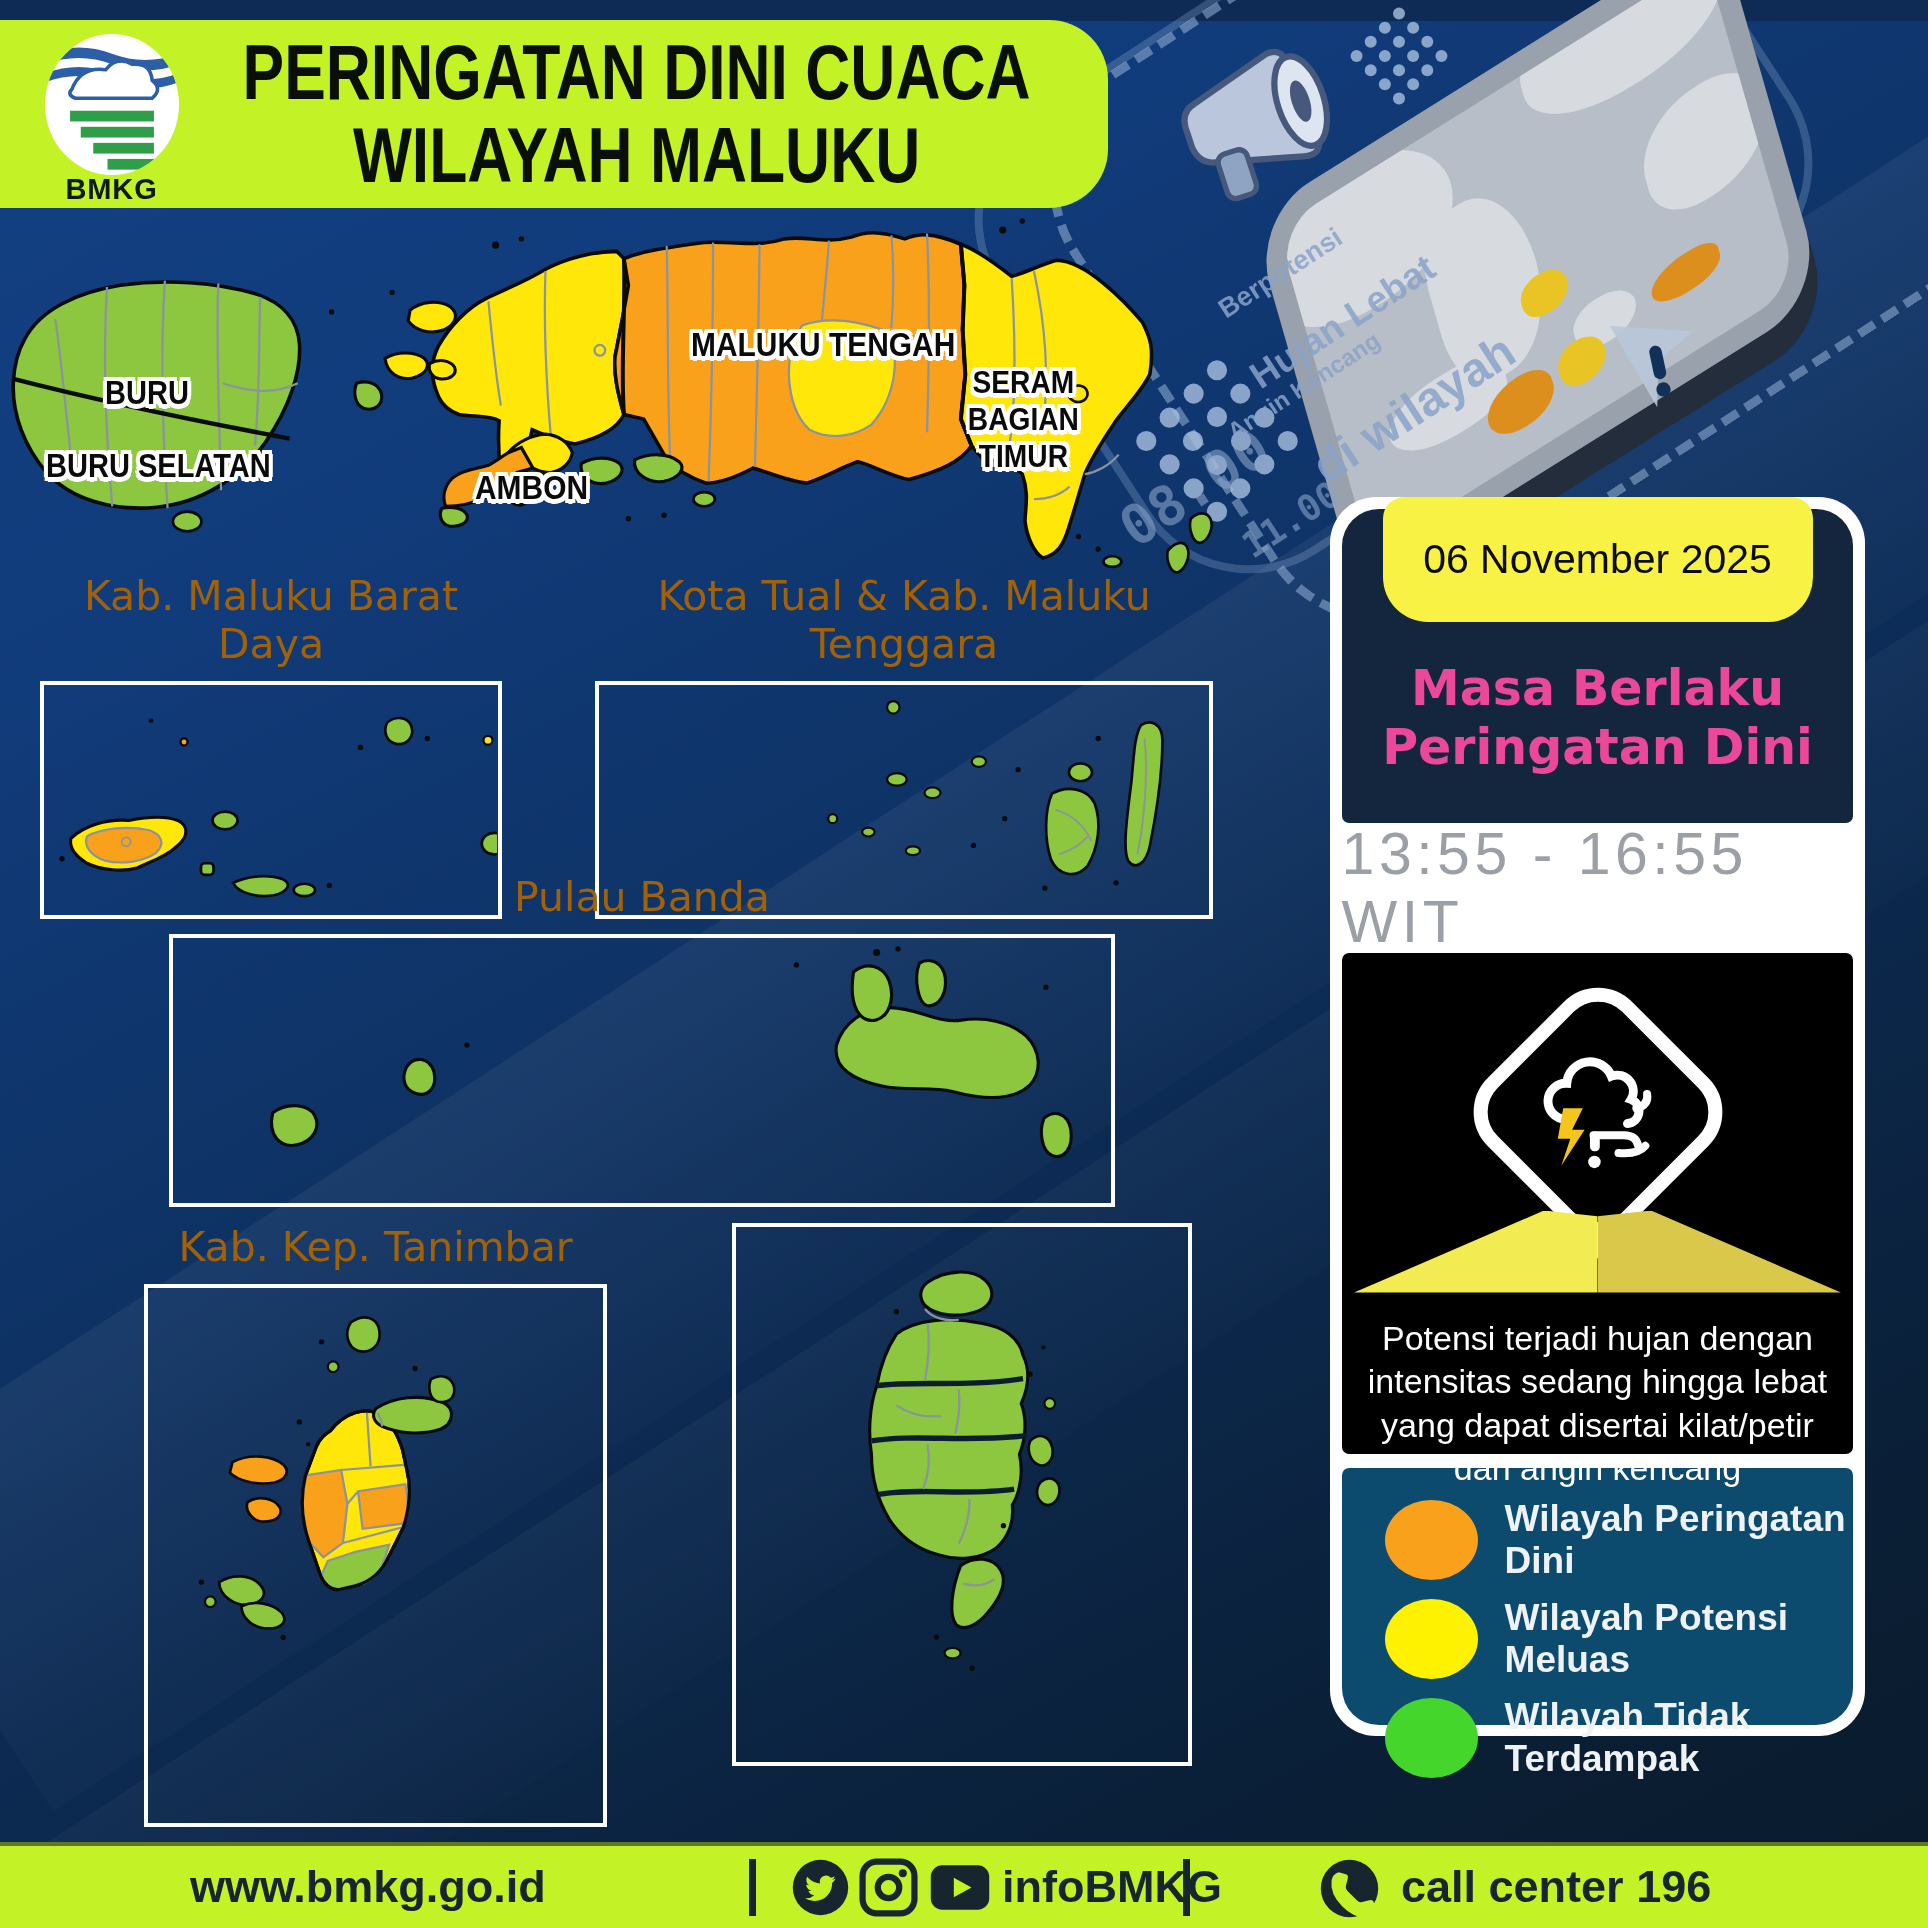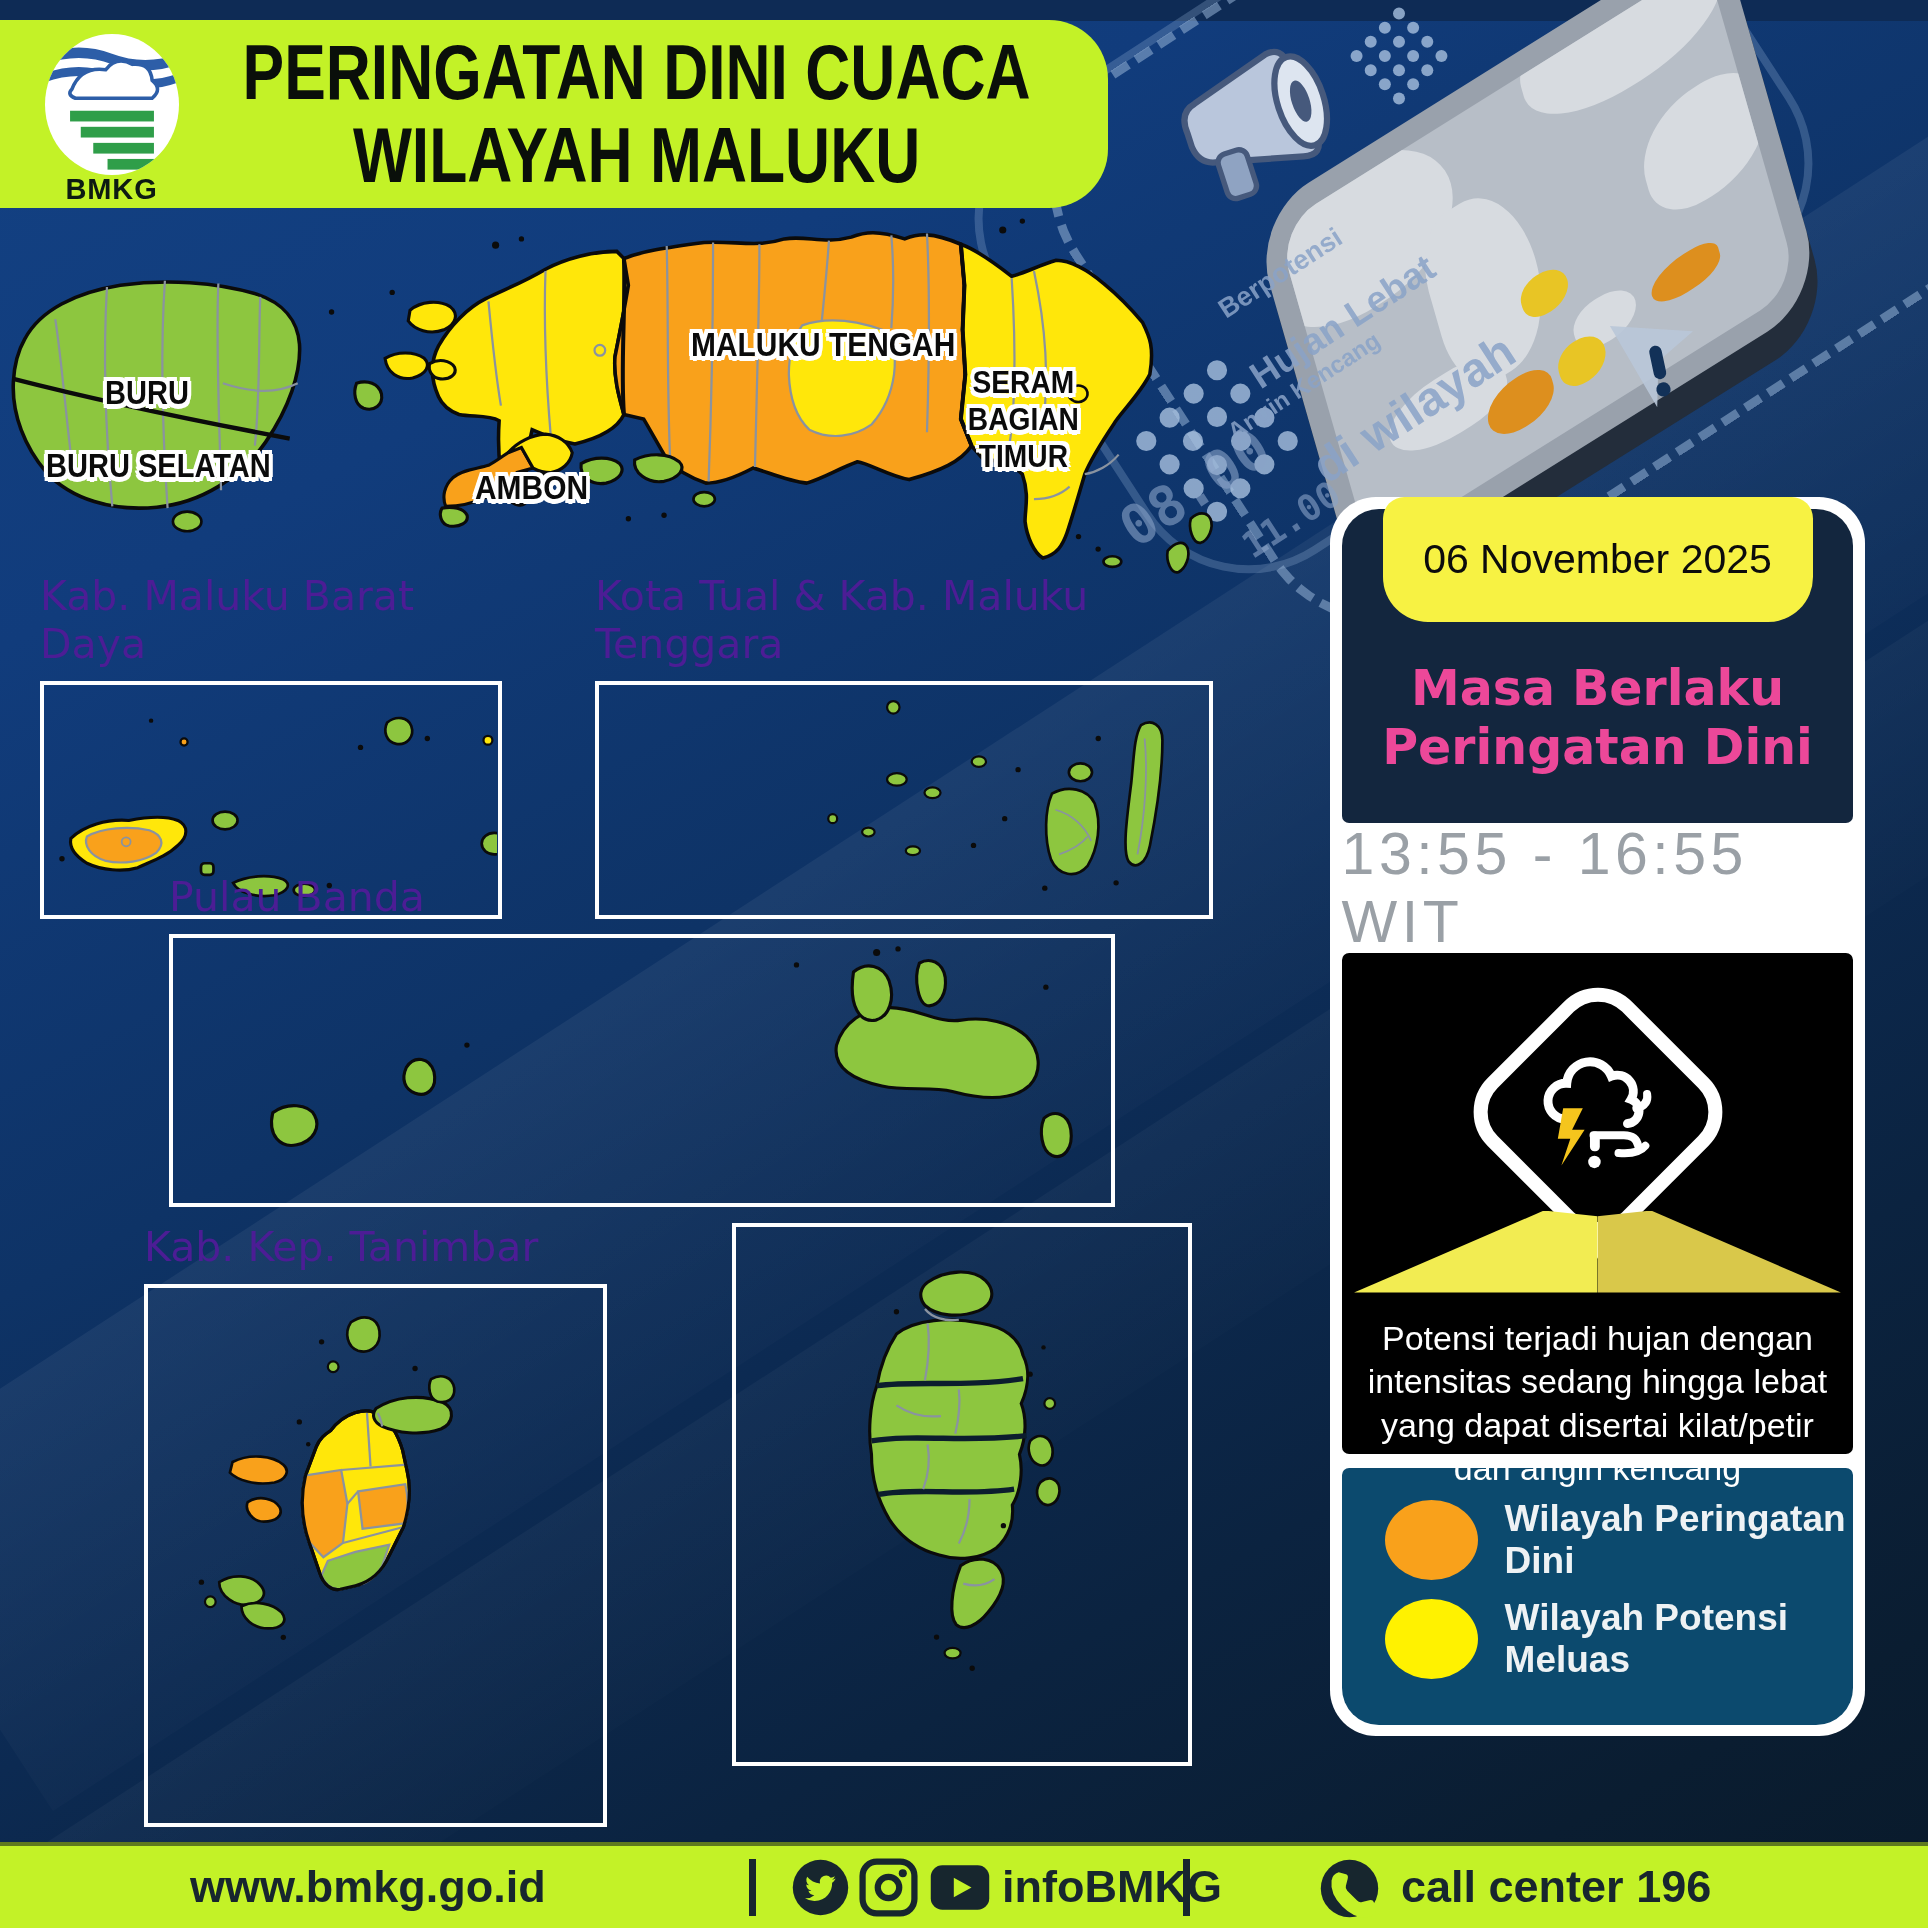--- a/index.html
+++ b/index.html
@@ -36,21 +36,21 @@
   .dotgrid i{width:19.6px;height:19.6px;border-radius:50%;background:rgba(168,192,222,.8);}
   .illus-text{position:absolute;color:#8aa3c8;transform:rotate(-33deg);white-space:nowrap;font-weight:700;opacity:.85;}
   .illus-clock{font-family:"DejaVu Sans Mono",monospace;opacity:.6;}
   #megaphone{position:absolute;left:138px;top:27px;}
   #warn-cursor{position:absolute;left:588px;top:299px;transform:rotate(-12deg);}
 
   
   .map-label{position:absolute;font-weight:700;color:#0b0b0b;transform:scaleX(.88);transform-origin:left;white-space:nowrap;z-index:4;
     text-shadow:-3.6px -3.6px 0 #fff,3.6px -3.6px 0 #fff,-3.6px 3.6px 0 #fff,3.6px 3.6px 0 #fff,-4.5px 0 0 #fff,4.5px 0 0 #fff,0 -4.5px 0 #fff,0 4.5px 0 #fff;}
   .submap{position:absolute;z-index:3;}
-  .submap-title{font-family:"DejaVu Sans",sans-serif;font-size:41px;color:#4c1d95;margin:0 0 12.5px 0;font-weight:400;}
+  .submap-title{font-family:"DejaVu Sans",sans-serif;font-size:41px;color:#a16207;text-align:center;margin:0 0 12.5px 0;font-weight:400;}
   .submap-box{border:4.5px solid #fff;position:relative;}
   .submap-box svg{position:absolute;left:0;top:0;}
   #main-map{position:absolute;left:0;top:205px;z-index:2;}
 
   
   #panel{position:absolute;left:1330px;top:497px;width:535px;background:#fff;border-radius:46px;padding:11.6px;z-index:5;box-sizing:border-box;}
   #panel-sec1{position:relative;background:#13263e;border-radius:37px 37px 7.1px 7.1px;height:314px;}
   #date-pill{position:absolute;top:-11.6px;left:50%;transform:translateX(-50%);width:430px;height:125px;background:#f7f243;border-radius:21.4px 21.4px 45px 45px;display:flex;align-items:center;justify-content:center;}
   #date-pill span{font-size:41px;color:#0c0c0c;}
   #masa{position:absolute;left:0;right:0;top:150px;text-align:center;font-family:"DejaVu Sans",sans-serif;font-weight:700;color:#ec4899;font-size:49px;line-height:1.22;}
@@ -479,20 +479,24 @@
   <div id="panel-gap"></div>
   <div id="panel-sec3">
     <div class="legend-row">
       <div class="legend-swatch" style="background: rgb(249, 161, 27);"></div>
       <div class="legend-label">Wilayah Peringatan Dini</div>
     </div>
     <div class="legend-row">
       <div class="legend-swatch" style="background: rgb(255, 242, 0);"></div>
       <div class="legend-label">Wilayah Potensi Meluas</div>
     </div>
+    <div class="legend-row">
+      <div class="legend-swatch" style="background: rgb(69, 214, 43);"></div>
+      <div class="legend-label">Wilayah Tidak Terdampak</div>
+    </div>
   </div>
 </div>
 
 <div id="footer">
   <span id="footer-web" class="footer-text">www.bmkg.go.id</span>
   <div id="sep1" class="footer-sep"></div>
   <svg class="footer-icon" style="left:791px;" width="59" height="59" viewBox="0 0 66 66">
     <circle cx="33" cy="33" r="31" fill="#17262e"></circle>
     <path d="M50 23c-1.3.6-2.6 1-4 1.2 1.5-.9 2.5-2.2 3-3.9-1.4.8-2.9 1.4-4.5 1.7a7 7 0 0 0-12 6.4 20 20 0 0 1-14.4-7.3 7 7 0 0 0 2.2 9.4c-1.1 0-2.2-.3-3.2-.8 0 3.4 2.4 6.2 5.6 6.9-1 .3-2.1.3-3.2.1a7 7 0 0 0 6.6 4.9A14 14 0 0 1 15.6 45 20 20 0 0 0 26.4 48c13 0 20-10.7 19.6-20.3 1.6-1.1 2.9-2.5 4-4.7z" fill="#c3f227"></path>
   </svg>

